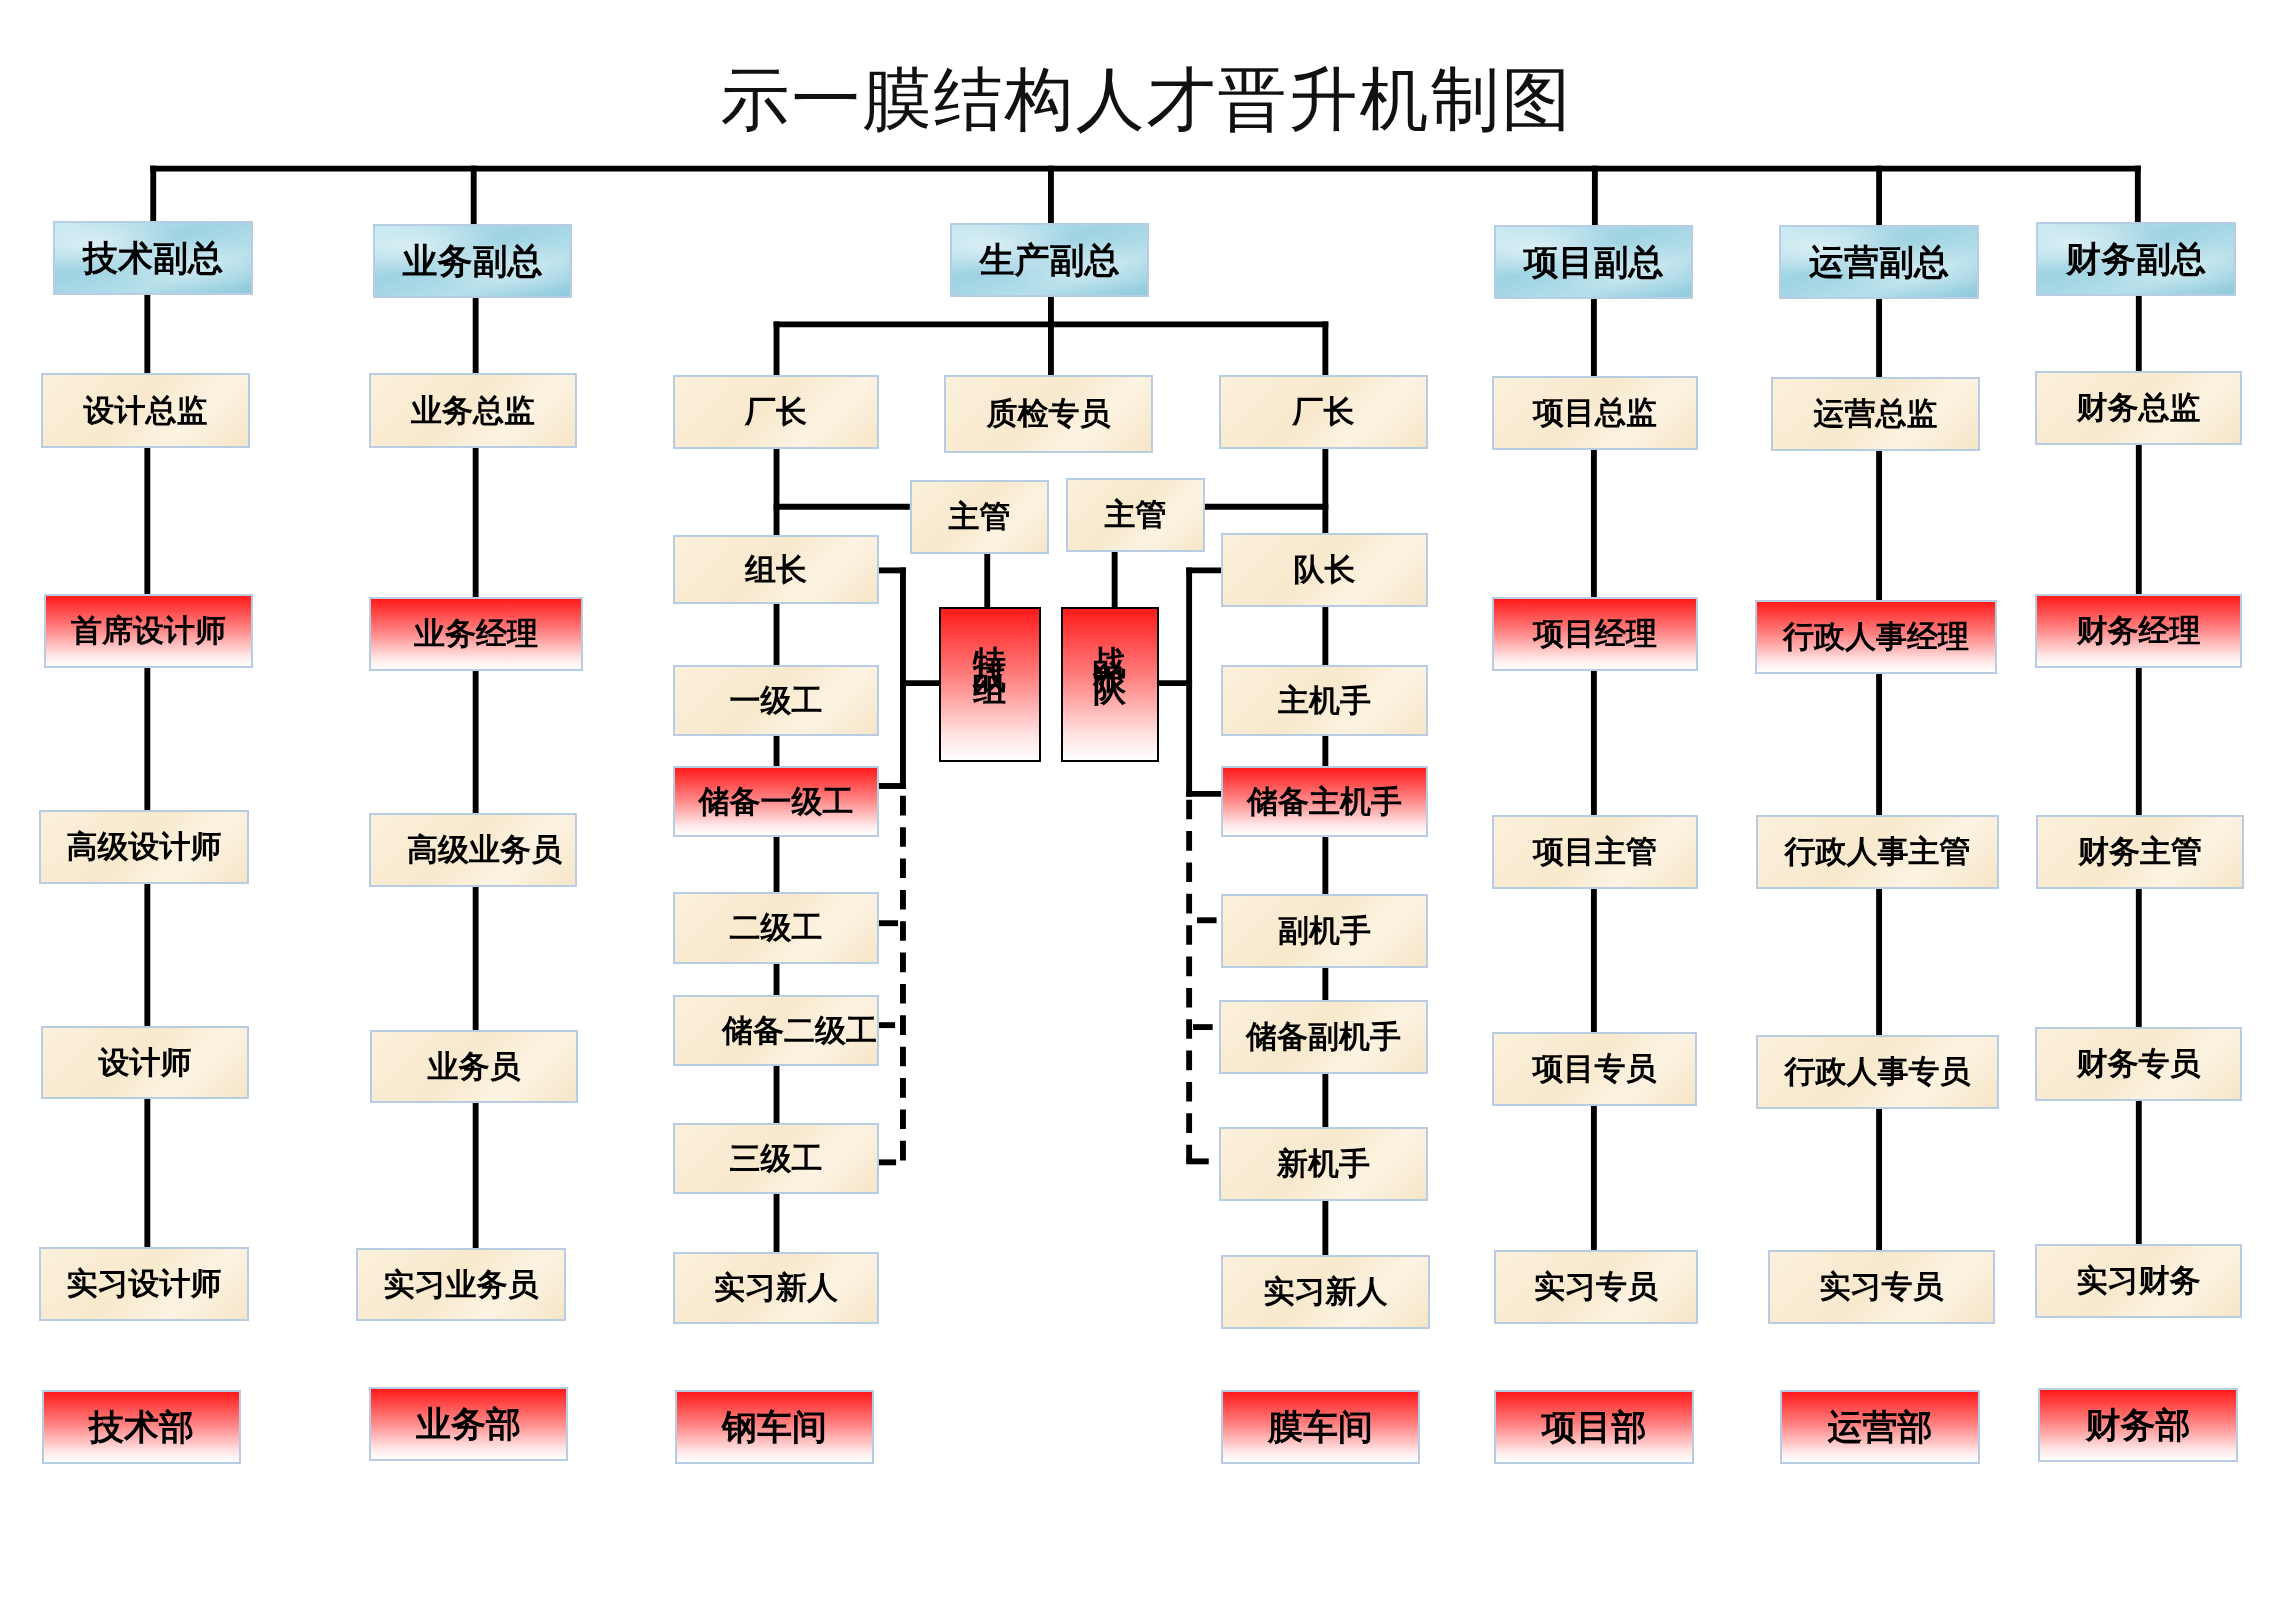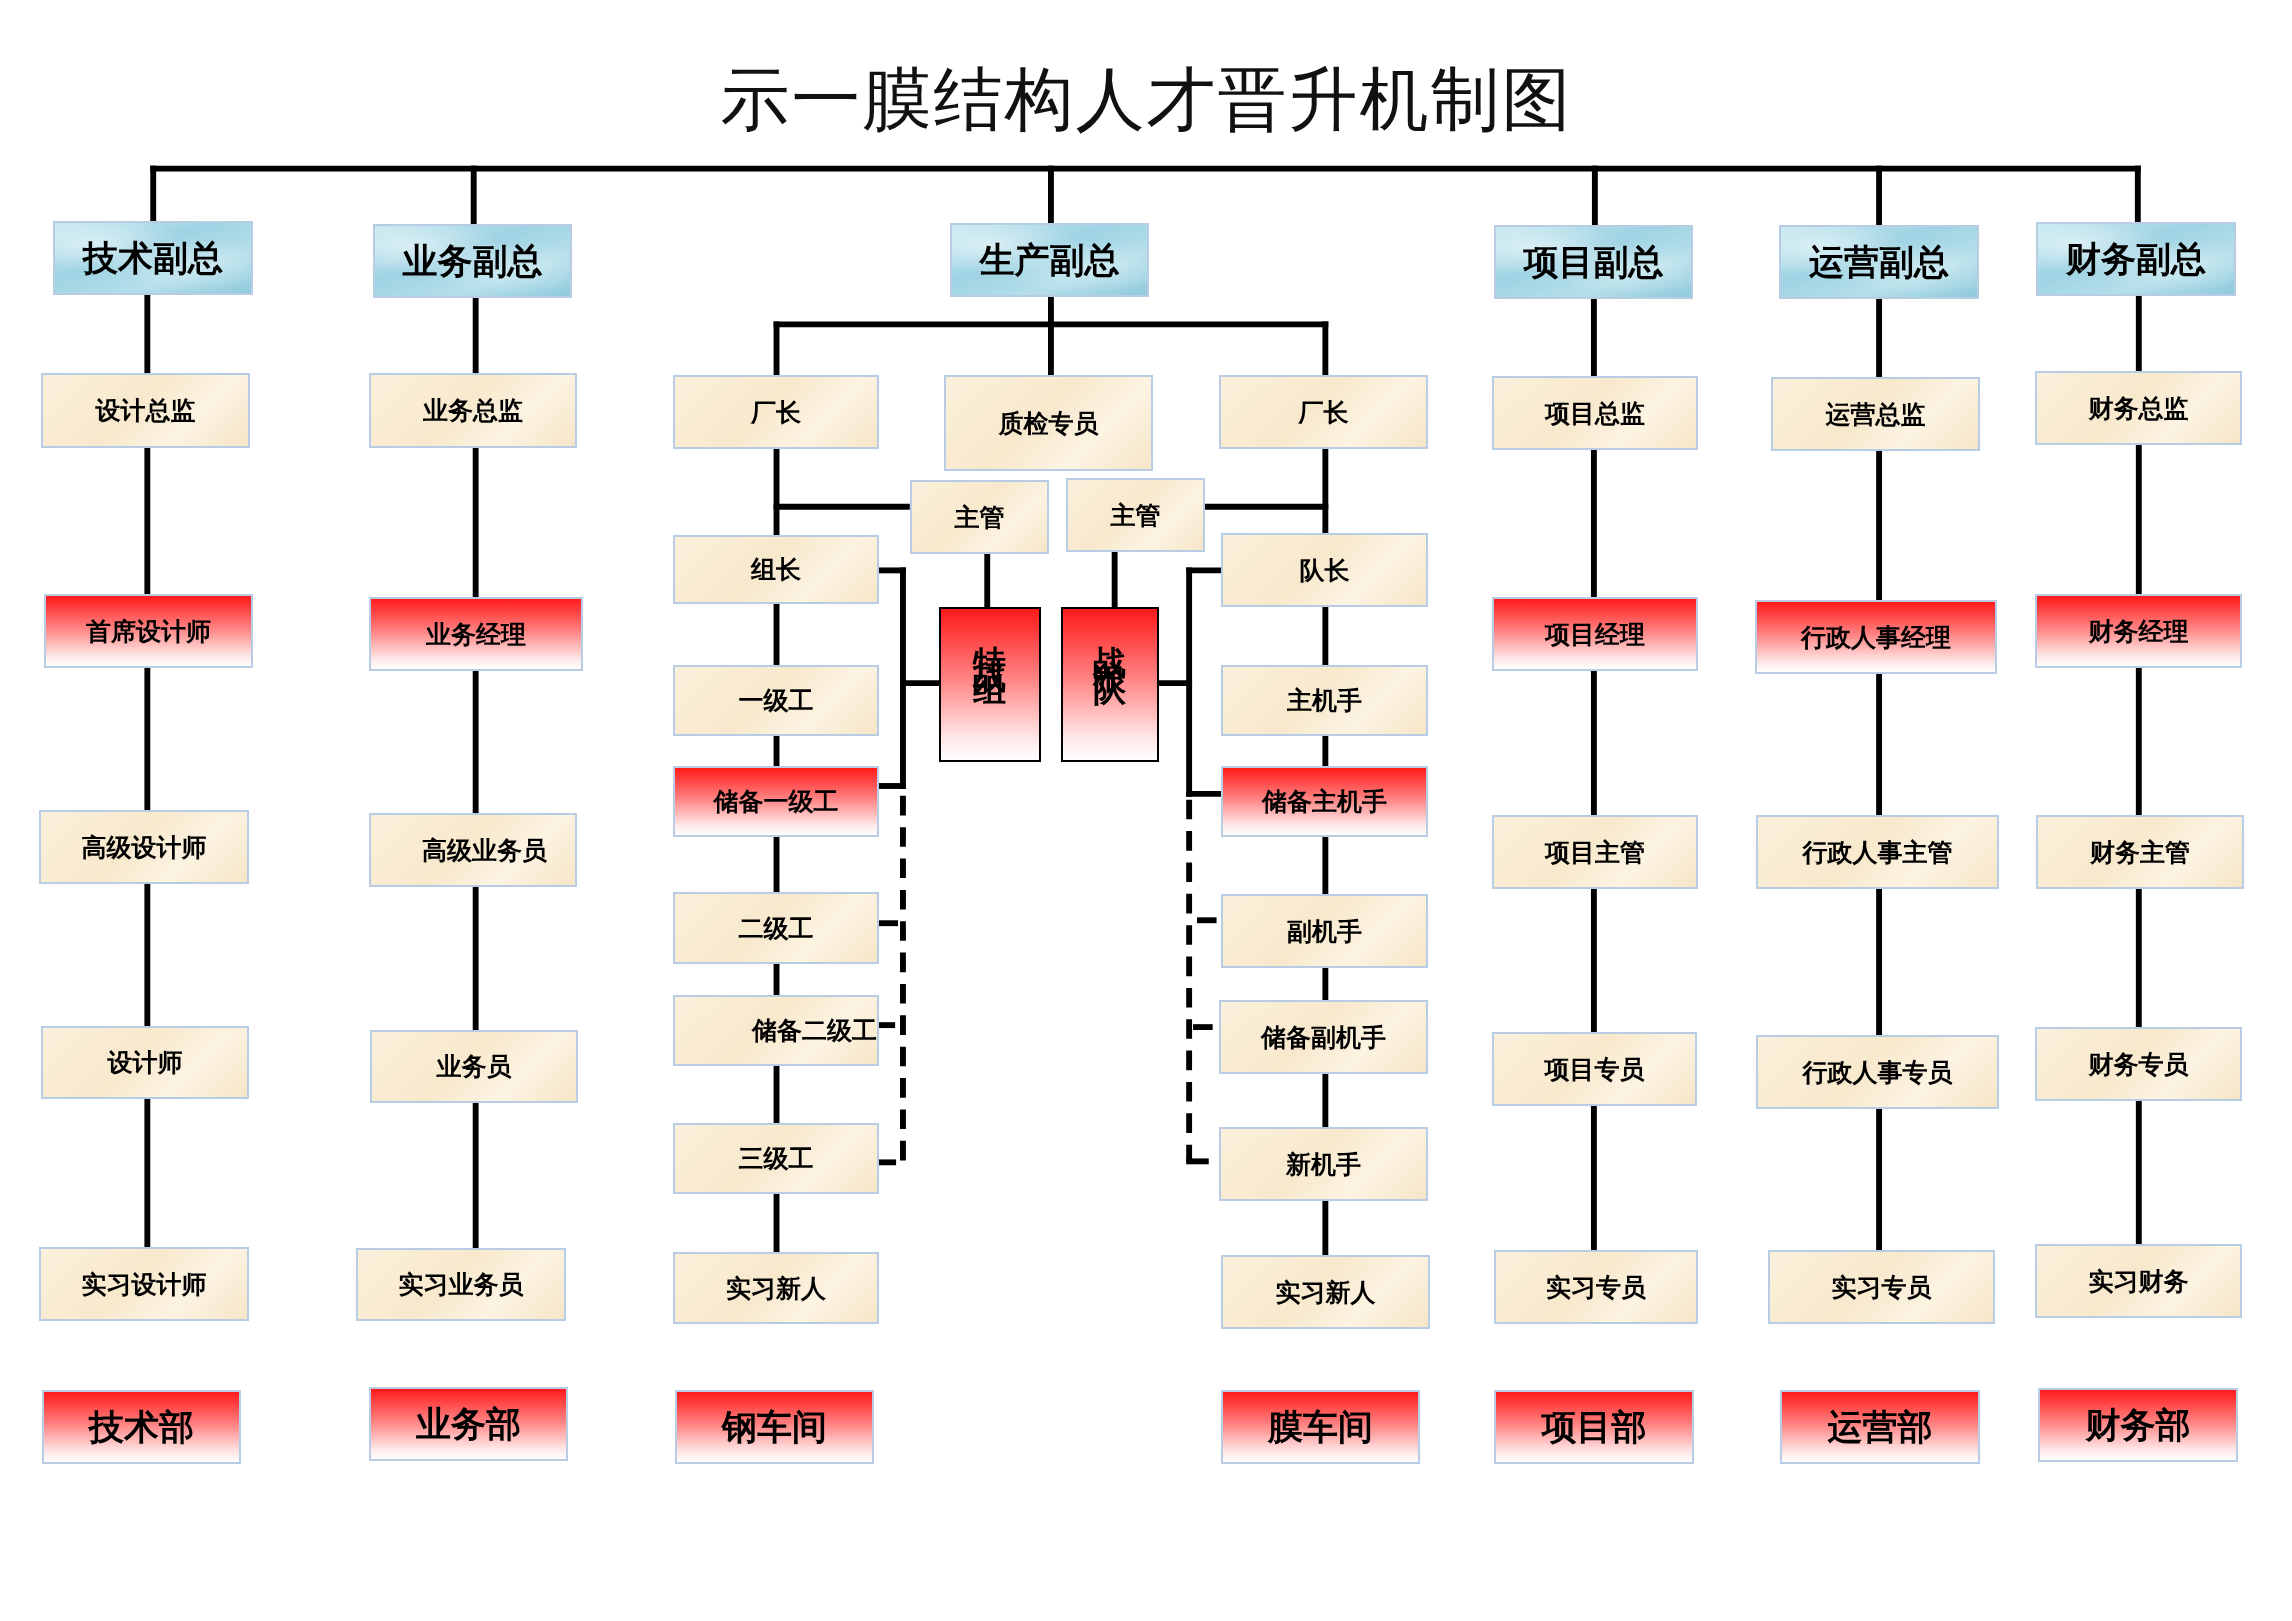--- a/index.html
+++ b/index.html
@@ -3,21 +3,21 @@
 <meta charset="utf-8">
 <style>
   html, body { margin: 0; padding: 0; background: #ffffff; }
   #canvas { position: relative; width: 2293px; height: 1621px; background: #ffffff; overflow: hidden;
             font-family: "DejaVu Sans", "Liberation Sans", sans-serif; }
   #title { position: absolute; left: 0; width: 2293px; top: 54px; text-align: center;
            font-size: 69px; font-weight: normal; color: #111; letter-spacing: 2px; }
   svg#lines { position: absolute; left: 0; top: 0; }
   .box { position: absolute; box-sizing: border-box; border: 2.9px solid #b8cce4;
          display: flex; align-items: center; justify-content: center;
-         font-weight: bold; color: #000; font-size: 25px; white-space: nowrap; }
+         font-weight: bold; color: #000; font-size: 31px; white-space: nowrap; }
   .box span { display: inline-block; }
   .beige { background: linear-gradient(135deg, #fbf0db 0%, #f8e9cd 45%, #fcf3e2 70%, #f6e6c8 100%); }
   .blue { background:
             radial-gradient(ellipse at 20% 30%, rgba(255,255,255,0.55) 0%, rgba(255,255,255,0) 40%),
             radial-gradient(ellipse at 70% 60%, rgba(255,255,255,0.35) 0%, rgba(255,255,255,0) 45%),
             linear-gradient(160deg, #c5e8f0 0%, #9fd3e3 40%, #b5dfea 70%, #8fcadc 100%);
           font-size: 35px; }
   .red { background: linear-gradient(to bottom, #ff1a1a 0%, #ff8080 45%, #ffe6e6 85%, #ffffff 100%); }
   .dept { font-size: 35px; }
   .vert { border: 2.9px solid #000; align-items: flex-start; padding-top: 9.8px;
@@ -141,21 +141,21 @@
   <div class="box beige" style="left:356px;top:1248px;width:210px;height:73px;">
       <span>实习业务员</span>
     </div>
   <div class="box red dept" style="left:369px;top:1387px;width:199px;height:74px;">
       <span>业务部</span>
     </div>
 
   <div class="box beige" style="left:673px;top:375px;width:206px;height:74px;">
       <span>厂长</span>
     </div>
-  <div class="box beige" style="left:944px;top:375px;width:209px;height:96px;justify-content:center;">
+  <div class="box beige" style="left:944px;top:375px;width:209px;height:78px;justify-content:center;">
       <span>质检专员</span>
     </div>
   <div class="box beige" style="left:1219px;top:375px;width:209px;height:74px;">
       <span>厂长</span>
     </div>
 
   <div class="box beige" style="left:910px;top:480px;width:139px;height:74px;">
       <span>主管</span>
     </div>
   <div class="box beige" style="left:1066px;top:478px;width:139px;height:74px;">

